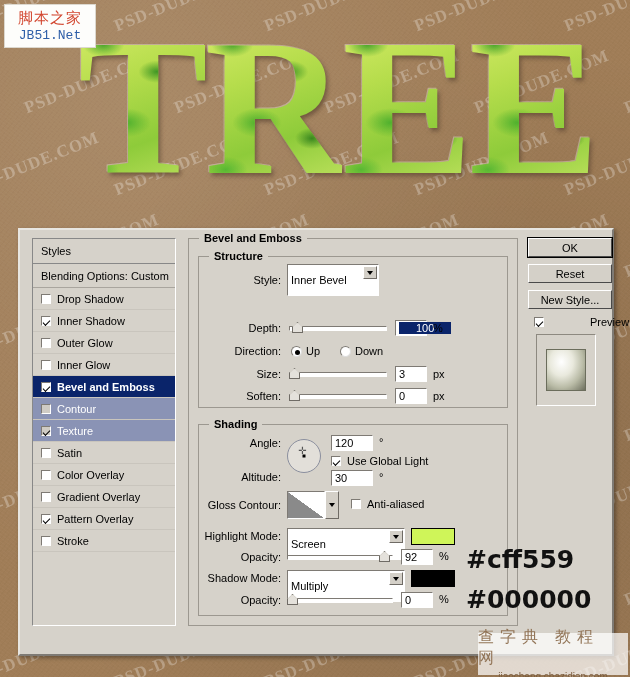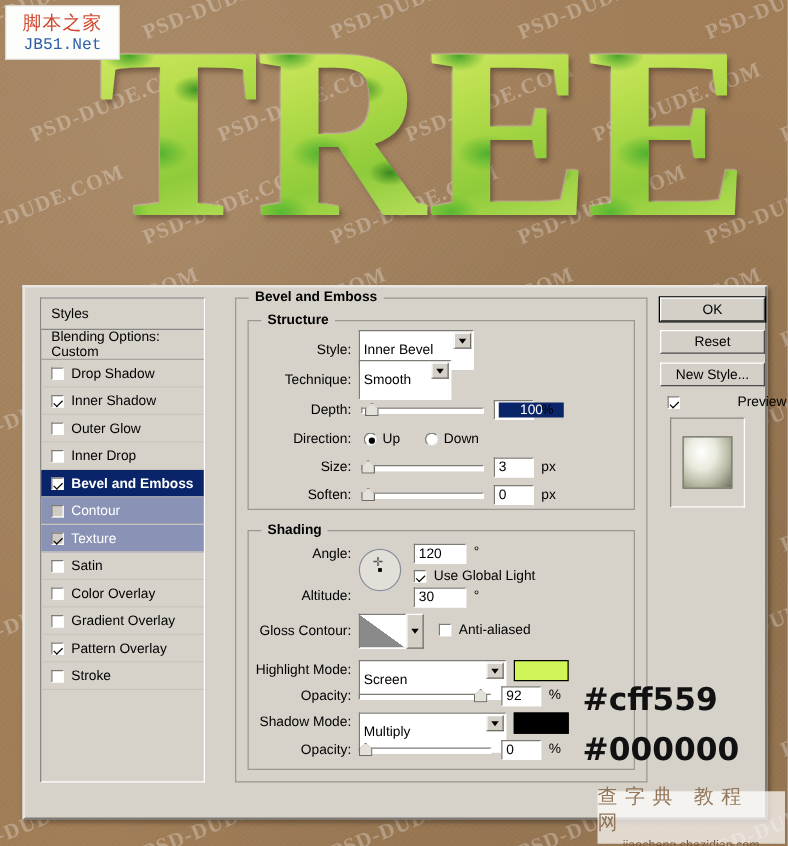--- a/index.html
+++ b/index.html
@@ -95,21 +95,21 @@
     width:15px; height:14px; background:#d4d0c8;
     border:1px solid; border-color:#fff #404040 #404040 #fff;
     display:flex; align-items:center; justify-content:center;
     font-size:10px; font-weight:bold; line-height:1; cursor:default;
   }
 
   .dlg-body{ position:relative; width:100%; height:calc(100% - 20px); }
 
   
   #styles-panel{
-    position:absolute; left:12px; top:8px; width:132px; height:388px;
+    position:absolute; left:12px; top:8px; width:144px; height:388px;
     background:#d6d2ca;
     border:1px solid; border-color:#888 #fff #fff #888;
   }
   .styles-head{
     height:25px; border-bottom:1px solid #888;
     display:flex; align-items:center; padding-left:8px; background:#d6d2ca;
   }
   .blend-row{
     height:24px; border-bottom:1px solid #a9a59e;
     display:flex; align-items:center; padding-left:8px;
@@ -346,21 +346,21 @@
           <div class="fx-row">
             <i class="chk on"></i>
             <span>Inner Shadow</span>
           </div>
           <div class="fx-row">
             <i class="chk"></i>
             <span>Outer Glow</span>
           </div>
           <div class="fx-row">
             <i class="chk"></i>
-            <span>Inner Drop</span>
+            <span>Inner Glow</span>
           </div>
           <div class="fx-row sel">
             <i class="chk on"></i>
             <span>Bevel and Emboss</span>
           </div>
           <div class="fx-row indent subsel">
             <i class="chk dim"></i>
             <span>Contour</span>
           </div>
           <div class="fx-row indent subsel">
@@ -402,29 +402,20 @@
         <div class="row" style="left:0; top:14px; width:300px;">
           <span class="lbl" style="width:82px;">Style:</span>
           <div class="combo" style="width:92px; margin-left:6px;">
             <span>Inner Bevel</span>
             <span class="arrowbtn">
                 <i class="tri-dn"></i>
               </span>
           </div>
         </div>
 
-        <div class="row" style="left:0; top:38px; width:300px;">
-          <span class="lbl" style="width:82px;">Technique:</span>
-          <div class="combo" style="width:74px; margin-left:6px;">
-            <span>Smooth</span>
-            <span class="arrowbtn">
-                <i class="tri-dn"></i>
-              </span>
-          </div>
-        </div>
 
         <div class="row" style="left:0; top:62px; width:300px;">
           <span class="lbl" style="width:82px;">Depth:</span>
           <div class="slider" style="width:98px; margin-left:8px;">
             <span class="track"></span>
               <span class="thumb" style="left:3px;"></span>
           </div>
           <div class="numbox sel-val" style="width:32px; margin-left:8px;">
             <span>100</span>
           </div>

